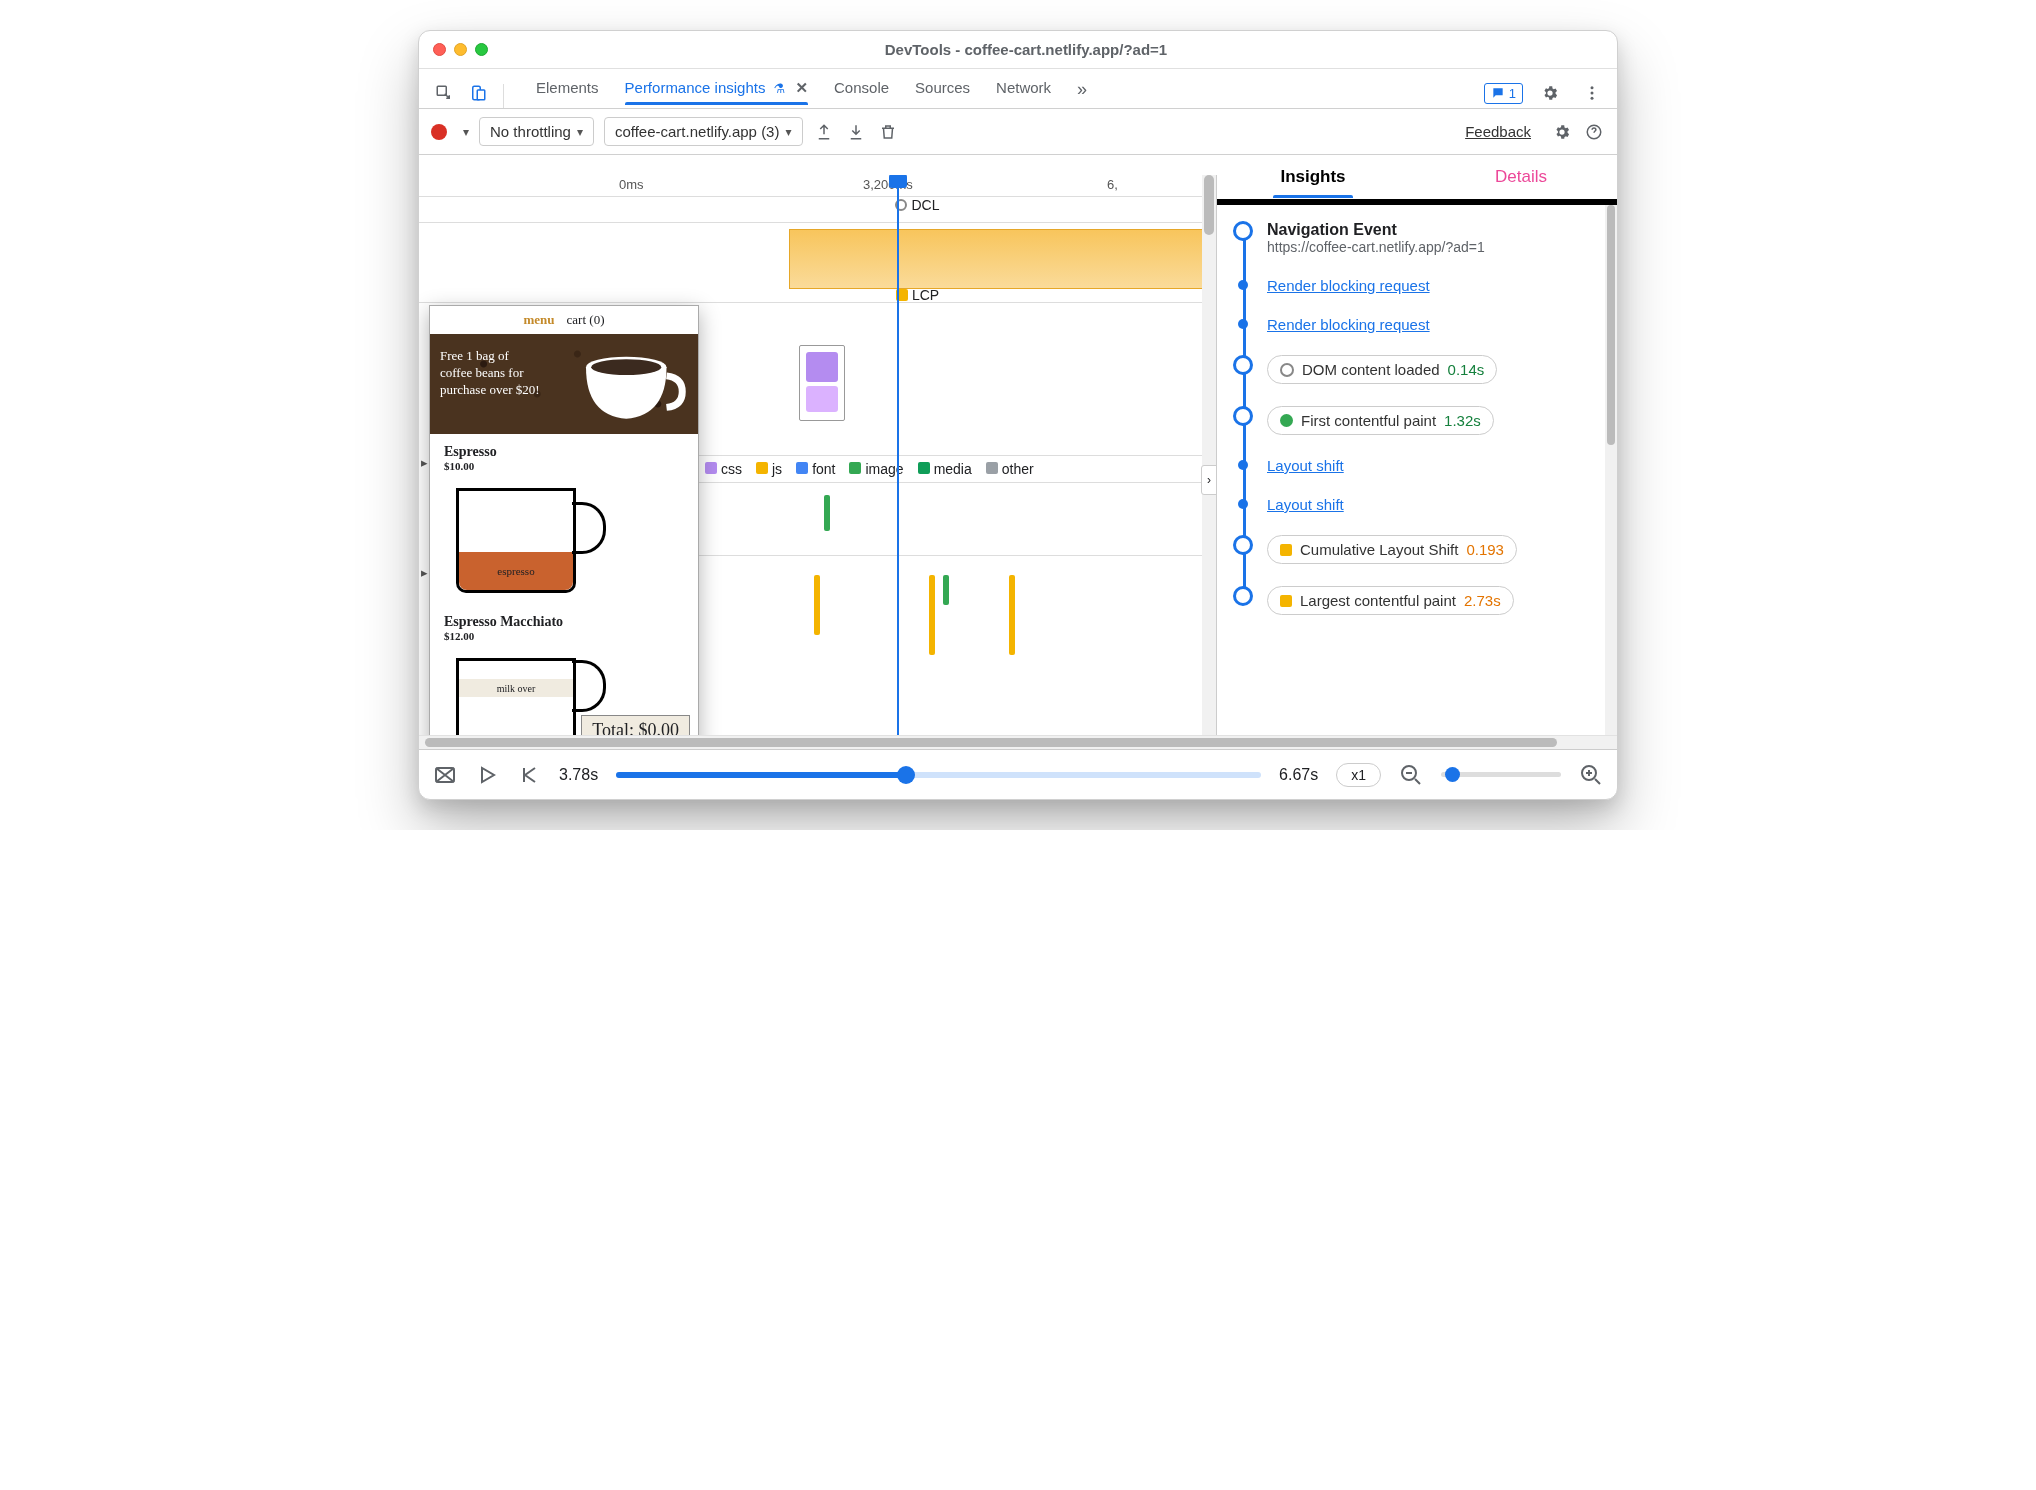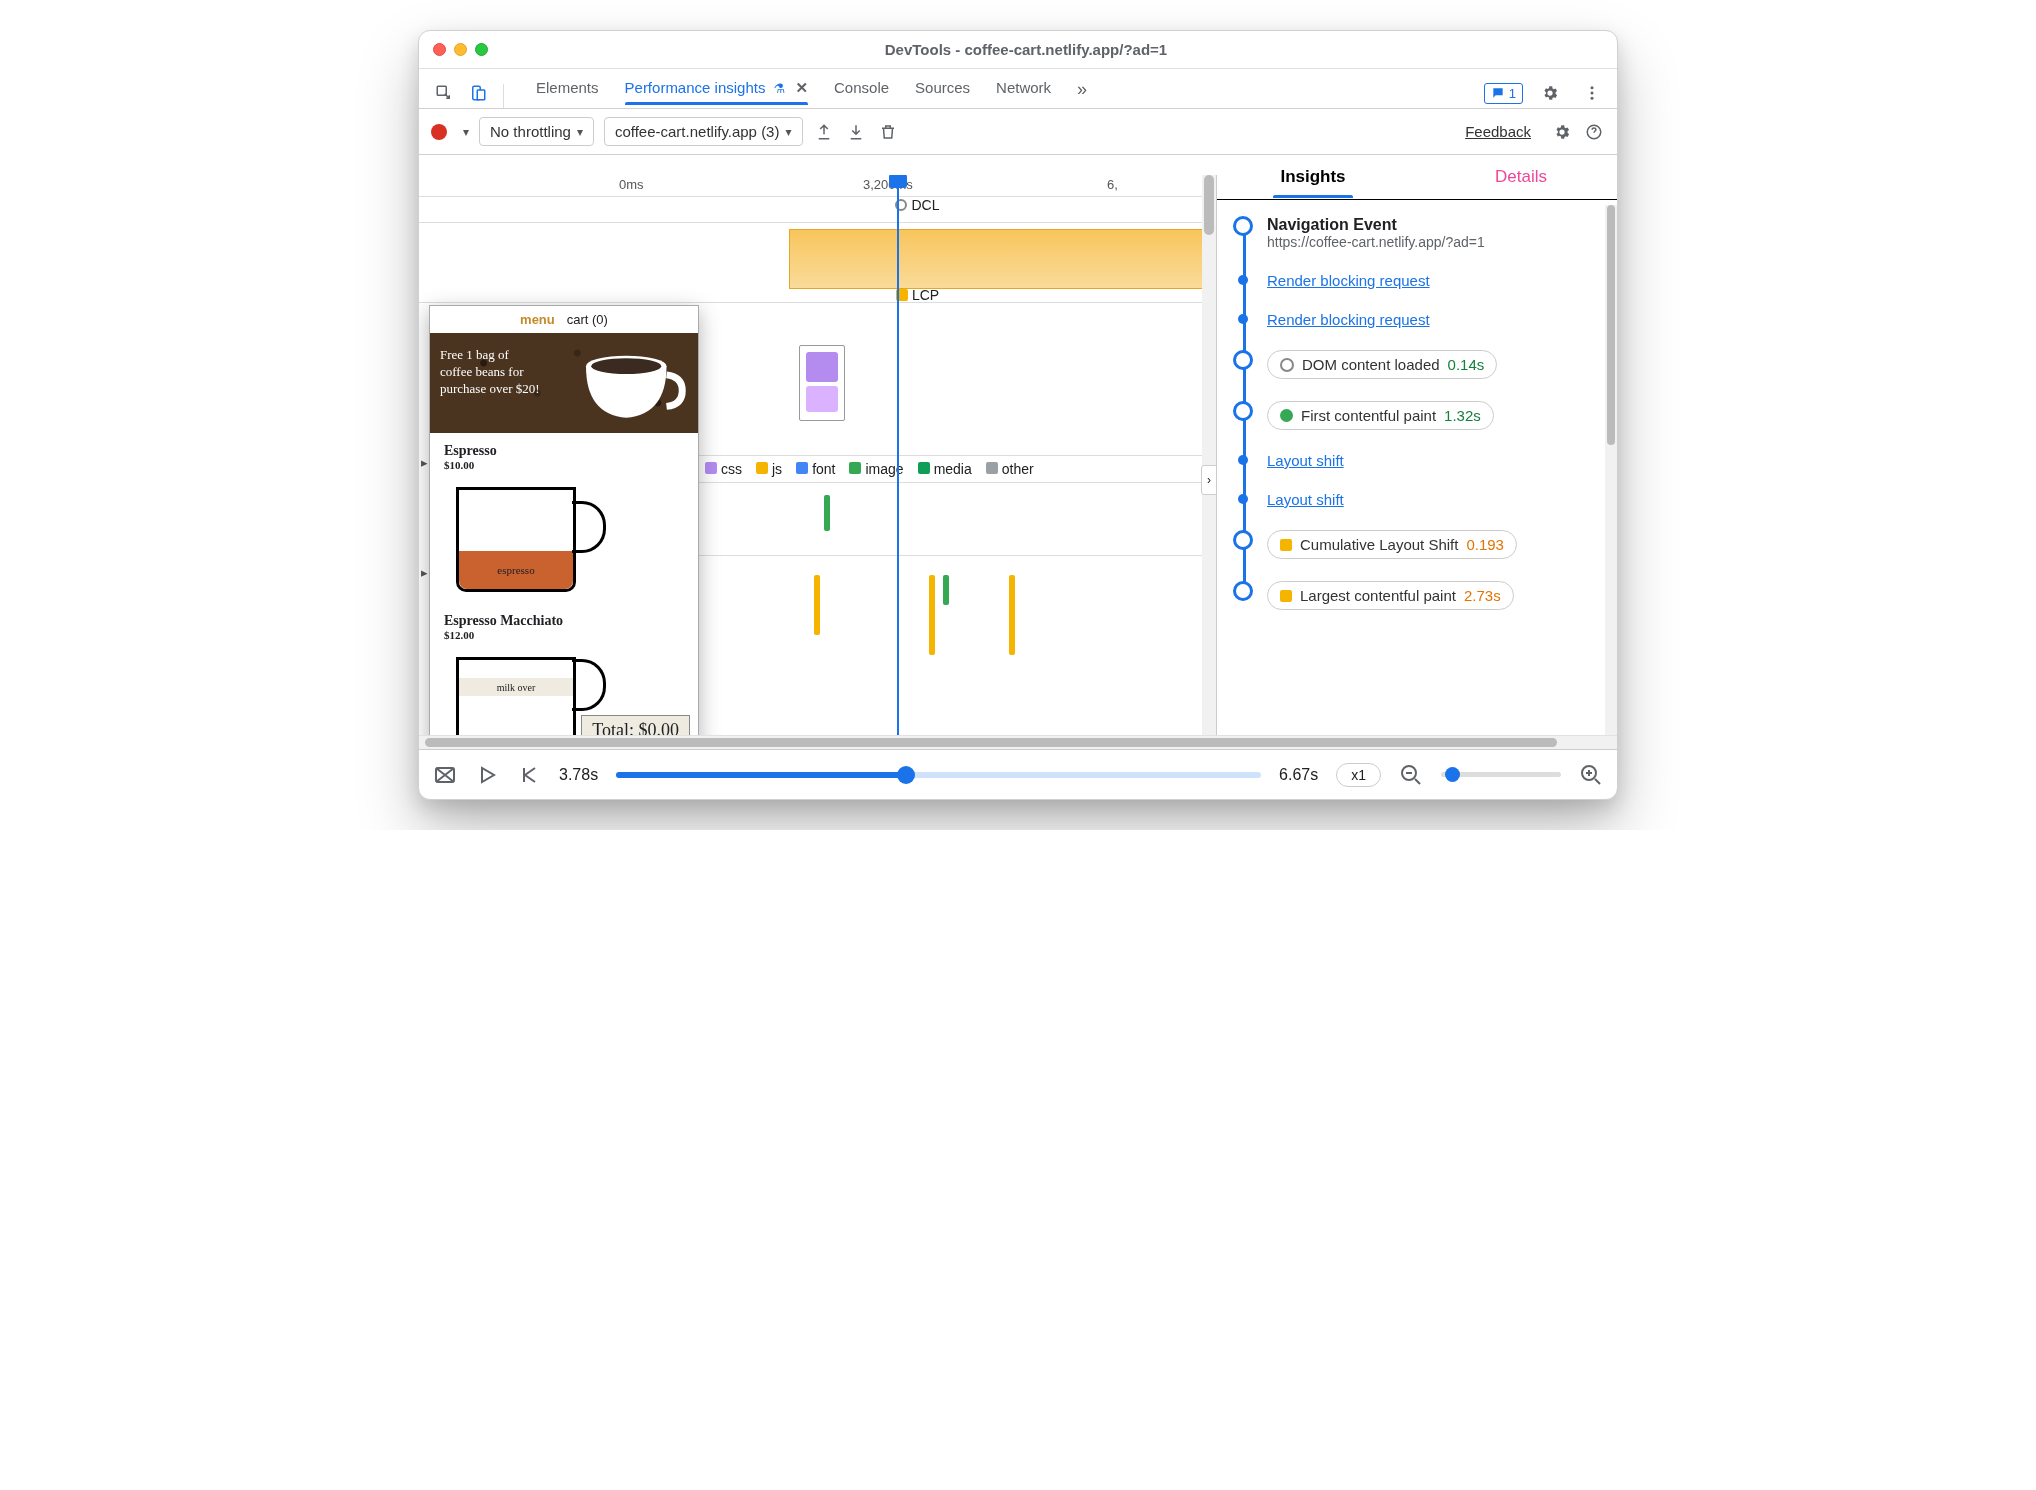--- a/index.html
+++ b/index.html
@@ -72,21 +72,21 @@
   .mk-dot { width:12px; height:12px; border-radius:50%; }
   .mk-dot.ring { background:#fff; border:2.5px solid #888;}
   
   .band { height:80px; border-bottom:1px solid #ddd; position:relative; }
   .band .yellow-block { position:absolute; top:6px; left:370px; right:10px; height:60px;
     background: linear-gradient(#f8c55c,#fadb9a);
     border:1px solid #e6a728;
   }
   
   .shot-wrap { position:absolute; left:10px; top:130px; width:270px; height:450px; background:#fff; border:1px solid #aaa; box-shadow:0 6px 20px rgba(0,0,0,0.3); z-index:20;}
-  .shot-nav { display:flex; justify-content:center; gap:12px; padding:6px; font-size:13px; font-family: Liberation Sans, sans-serif;}
+  .shot-nav { display:flex; justify-content:center; gap:12px; padding:6px; font-size:13px; font-family: Liberation Serif, serif;}
   .shot-nav .m { color:#c48a2a; font-weight:700;}
   .shot-banner { background:#3b2a1f; height:100px; position:relative; overflow:hidden;}
   .shot-banner .txt { position:absolute; left:10px; top:14px; color:#fff; font-size:13px; line-height:1.3; font-family:Georgia, serif; width:100px;}
   .cup-sm { position:absolute; right:8px; top:20px; width:110px; height:70px;}
   .coffee-beans { position:absolute; inset:0; background:
     radial-gradient(circle at 20% 30%, #2b1a10 3px, transparent 4px),
     radial-gradient(circle at 40% 60%, #3a2616 3px, transparent 4px),
     radial-gradient(circle at 70% 40%, #2b1a10 3px, transparent 4px),
     radial-gradient(circle at 55% 20%, #3a2616 3px, transparent 4px),
     radial-gradient(circle at 85% 70%, #2b1a10 3px, transparent 4px),
@@ -117,21 +117,21 @@
   .wf-mid { position:absolute; left:0; right:0; top:60px; height:1px; background:#ddd;}
   .wf-bar.green { background:#34a853;}
 
   
   .collapse-handle { position:absolute; right:-1px; top:290px; width:16px; height:30px; border:1px solid #ccc; background:#fff; display:flex; align-items:center; justify-content:center; z-index:25; font-size:12px; border-radius:3px 0 0 3px;}
 
   .left-scroll { position:absolute; right:0; top:0; bottom:0; width:14px; background:#f1f1f1;}
   .left-scroll .thumb { position:absolute; top:0; height:60px; left:2px; right:2px; background:#bbb; border-radius:6px;}
 
   
-  .rp-tabs { display:flex; border-bottom:1px solid #000000;gap:16px;}
+  .rp-tabs { display:flex; border-bottom:6px solid #000000;gap:16px;}
   .rp-tab { flex:1; text-align:center; padding:12px 0; font-size:17px; color:#ec4899; cursor:pointer;}
   .rp-tab.active { color:#000; font-weight:600;}
   .rp-tab.active::after { content:""; display:block; width:80px; height:3px; background:#1a73e8; margin:8px auto -12px; border-radius:2px 2px 0 0;}
   .insights { flex:1; overflow:auto; padding:16px 14px 10px 14px;}
   .tl-list { position:relative; padding-left:36px;}
   .tl-line { position:absolute; left:12px; top:12px; bottom:10px; width:3px; background:#1a73e8;}
   .tl-item { position:relative; margin-bottom:22px; }
   .tl-node { position:absolute; left:-34px; top:0; width:20px; height:20px; border-radius:50%; background:#fff; border:3px solid #1a73e8;}
   .tl-node.sm { width:10px; height:10px; background:#1a73e8; border:none; left:-29px; top:3px;}
   .nav-title { font-weight:700; font-size:16px;}

